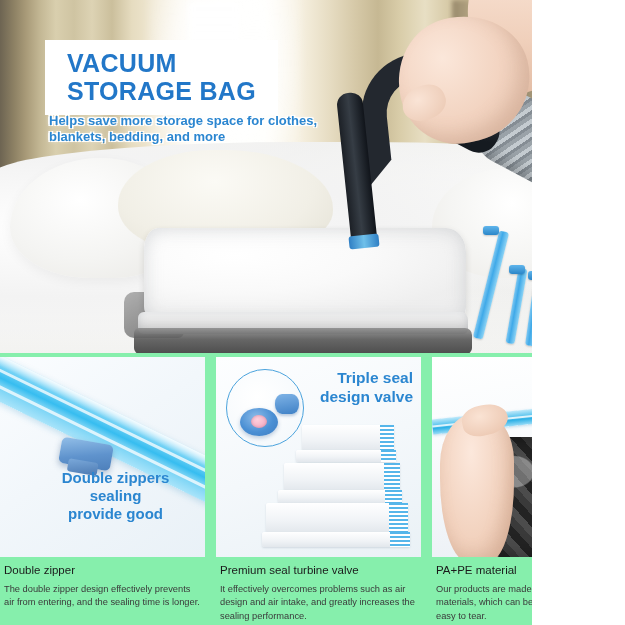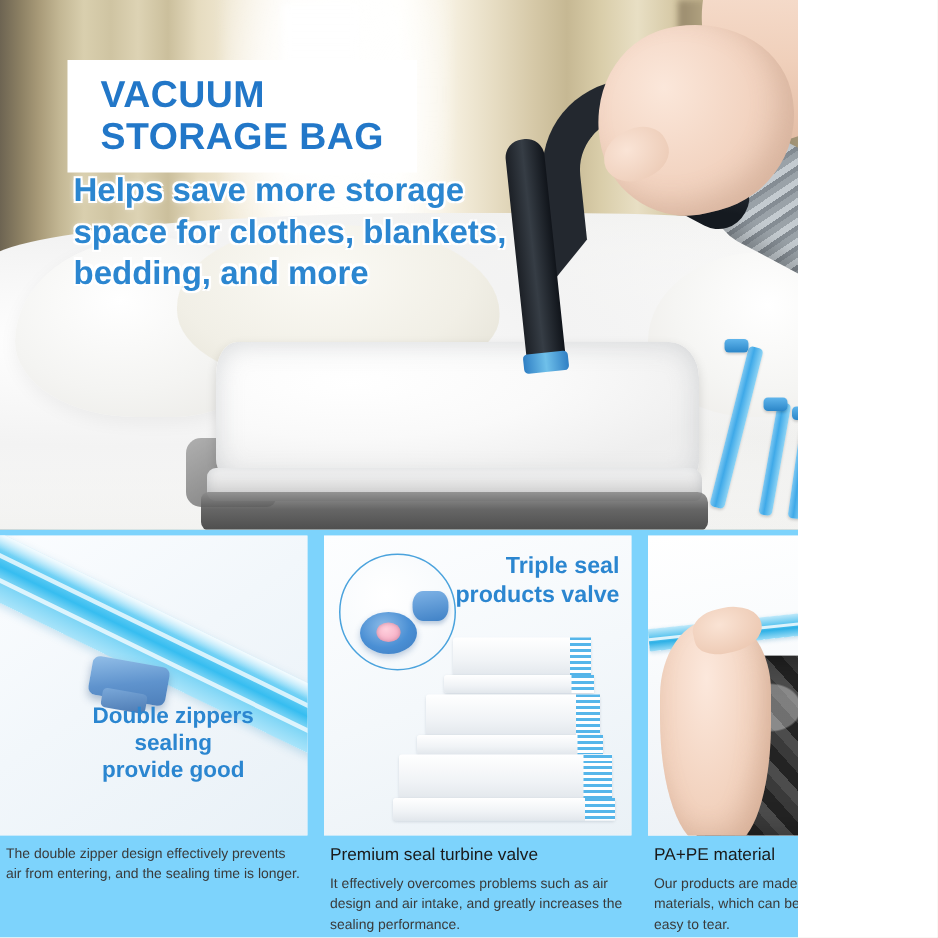--- a/index.html
+++ b/index.html
@@ -11,21 +11,21 @@
     width: 625px;
     height: 625px;
     overflow: hidden;
     font-family: "Liberation Sans", sans-serif;
     -webkit-font-smoothing: antialiased;
   }
   .page {
     position: relative;
     width: 532px;
     height: 625px;
-    background: #7dd3fc;
+    background: #86efac;
     overflow: hidden;
   }
 
   
   .hero {
     position: absolute;
     left: 0;
     top: 0;
     width: 625px;
     height: 353px;
@@ -266,21 +266,21 @@
     font-weight: bold;
     line-height: 1.12;
     letter-spacing: .3px;
     white-space: nowrap;
   }
   .subtitle {
     position: absolute;
     left: 49px; top: 113px;
     width: 290px;
     color: #2b86d0;
-    font-size: 22px;
+    font-size: 13px;
     font-weight: bold;
     line-height: 1.26;
     text-shadow:
       -1.4px -1.4px 0 #ffffff, 1.4px -1.4px 0 #ffffff,
       -1.4px 1.4px 0 #ffffff, 1.4px 1.4px 0 #ffffff,
       0 0 4px rgba(255,255,255,.95);
   }
 
   
   .panels {
@@ -572,20 +572,21 @@
         <div class="zipper-strip"></div>
         <div class="zipper-shine"></div>
         <div class="zipper-slider"></div>
         <div class="overlay-text" style="left:0;right:6px;top:112px;text-align:center;font-size:15px;margin-left:32px;">
           <div>Double zippers</div>
           <div>sealing</div>
           <div>provide good</div>
         </div>
       </div>
       <div class="caption">
+        <div class="cap-title">Double zipper</div>
         <div class="cap-body">The double zipper design effectively prevents air from entering, and the sealing time is longer.</div>
       </div>
     </div>
 
     <div class="panel p2">
       <div class="panel-img">
         <div class="p2-bg"></div>
         <div class="valve-circle">
           <div class="valve-base"></div>
           <div class="valve-cap"></div>
@@ -605,21 +606,21 @@
             </div>
           <div class="slab" style="left:4px;top:80px;width:142px;height:30px;">
               <div class="edge" style="width:19px;"></div>
             </div>
           <div class="slab" style="left:0;top:109px;width:148px;height:15px;">
               <div class="edge" style="width:20px;"></div>
             </div>
         </div>
         <div class="overlay-text" style="right:8px;top:12px;text-align:right;font-size:15.5px;">
           <div>Triple seal</div>
-          <div>products valve</div>
+          <div>design valve</div>
         </div>
       </div>
       <div class="caption">
         <div class="cap-title">Premium seal turbine valve</div>
         <div class="cap-body">It effectively overcomes problems such as air design and air intake, and greatly increases the sealing performance.</div>
       </div>
     </div>
 
     <div class="panel p3">
       <div class="panel-img">

